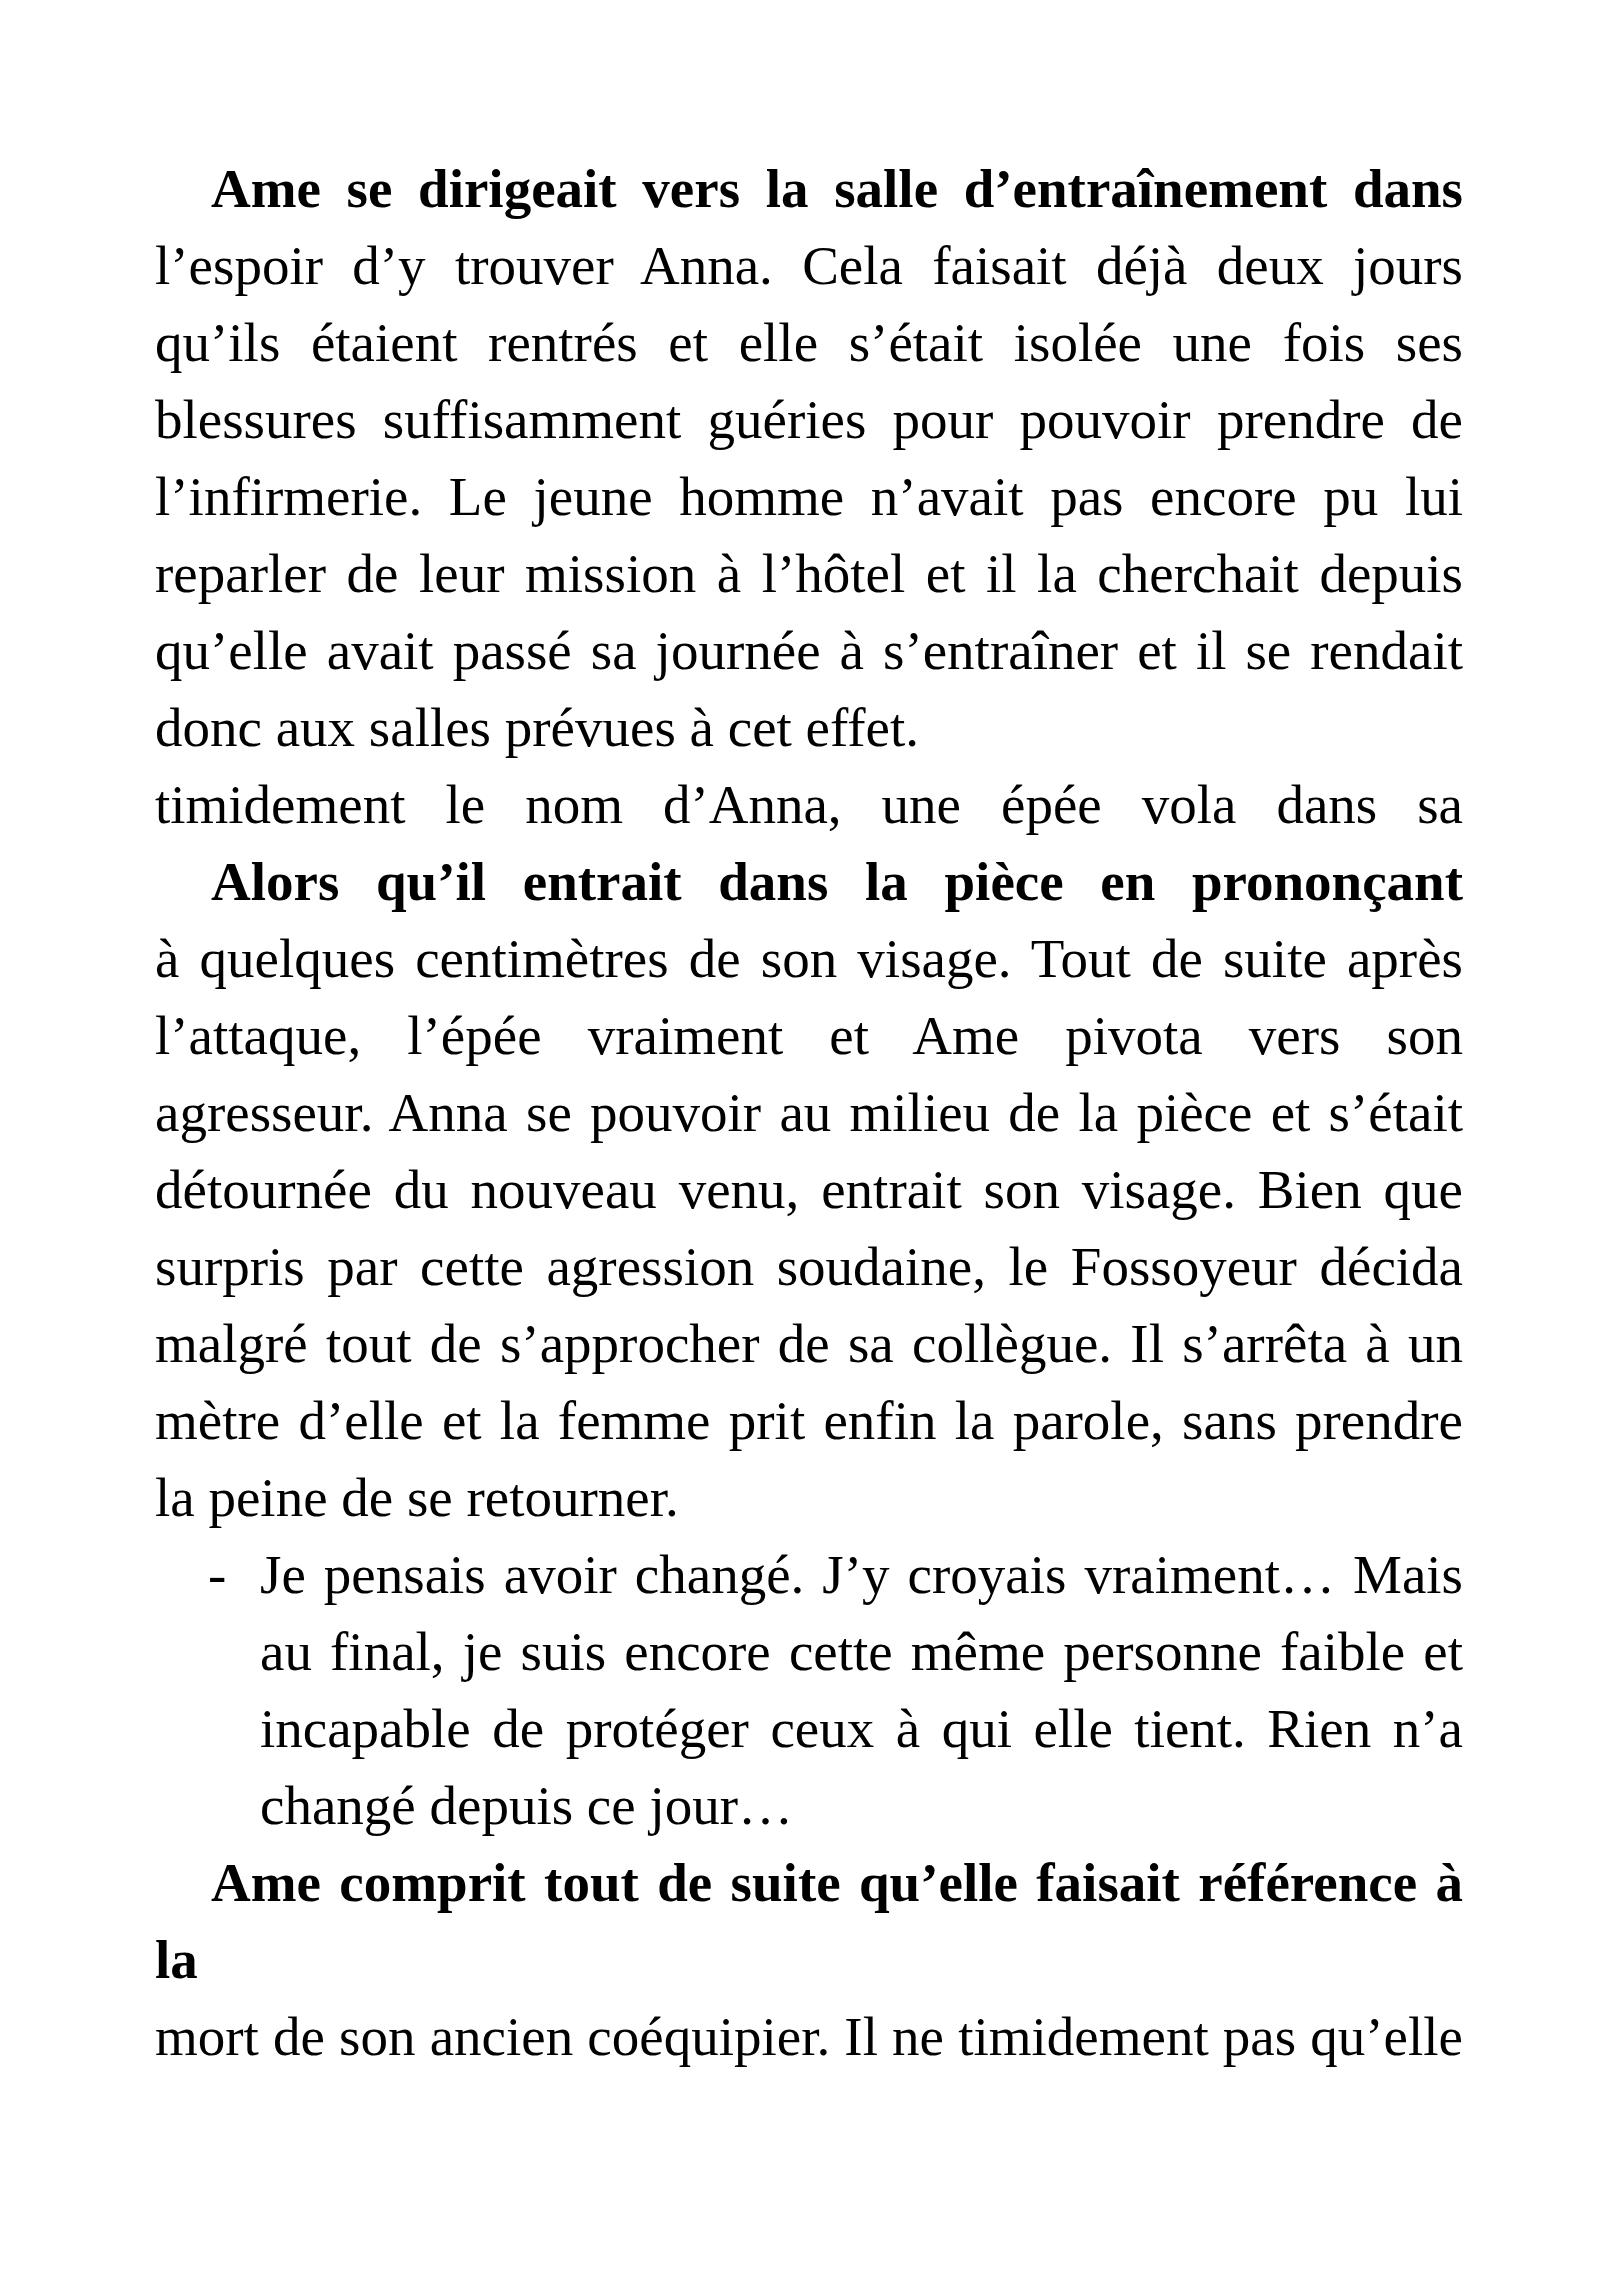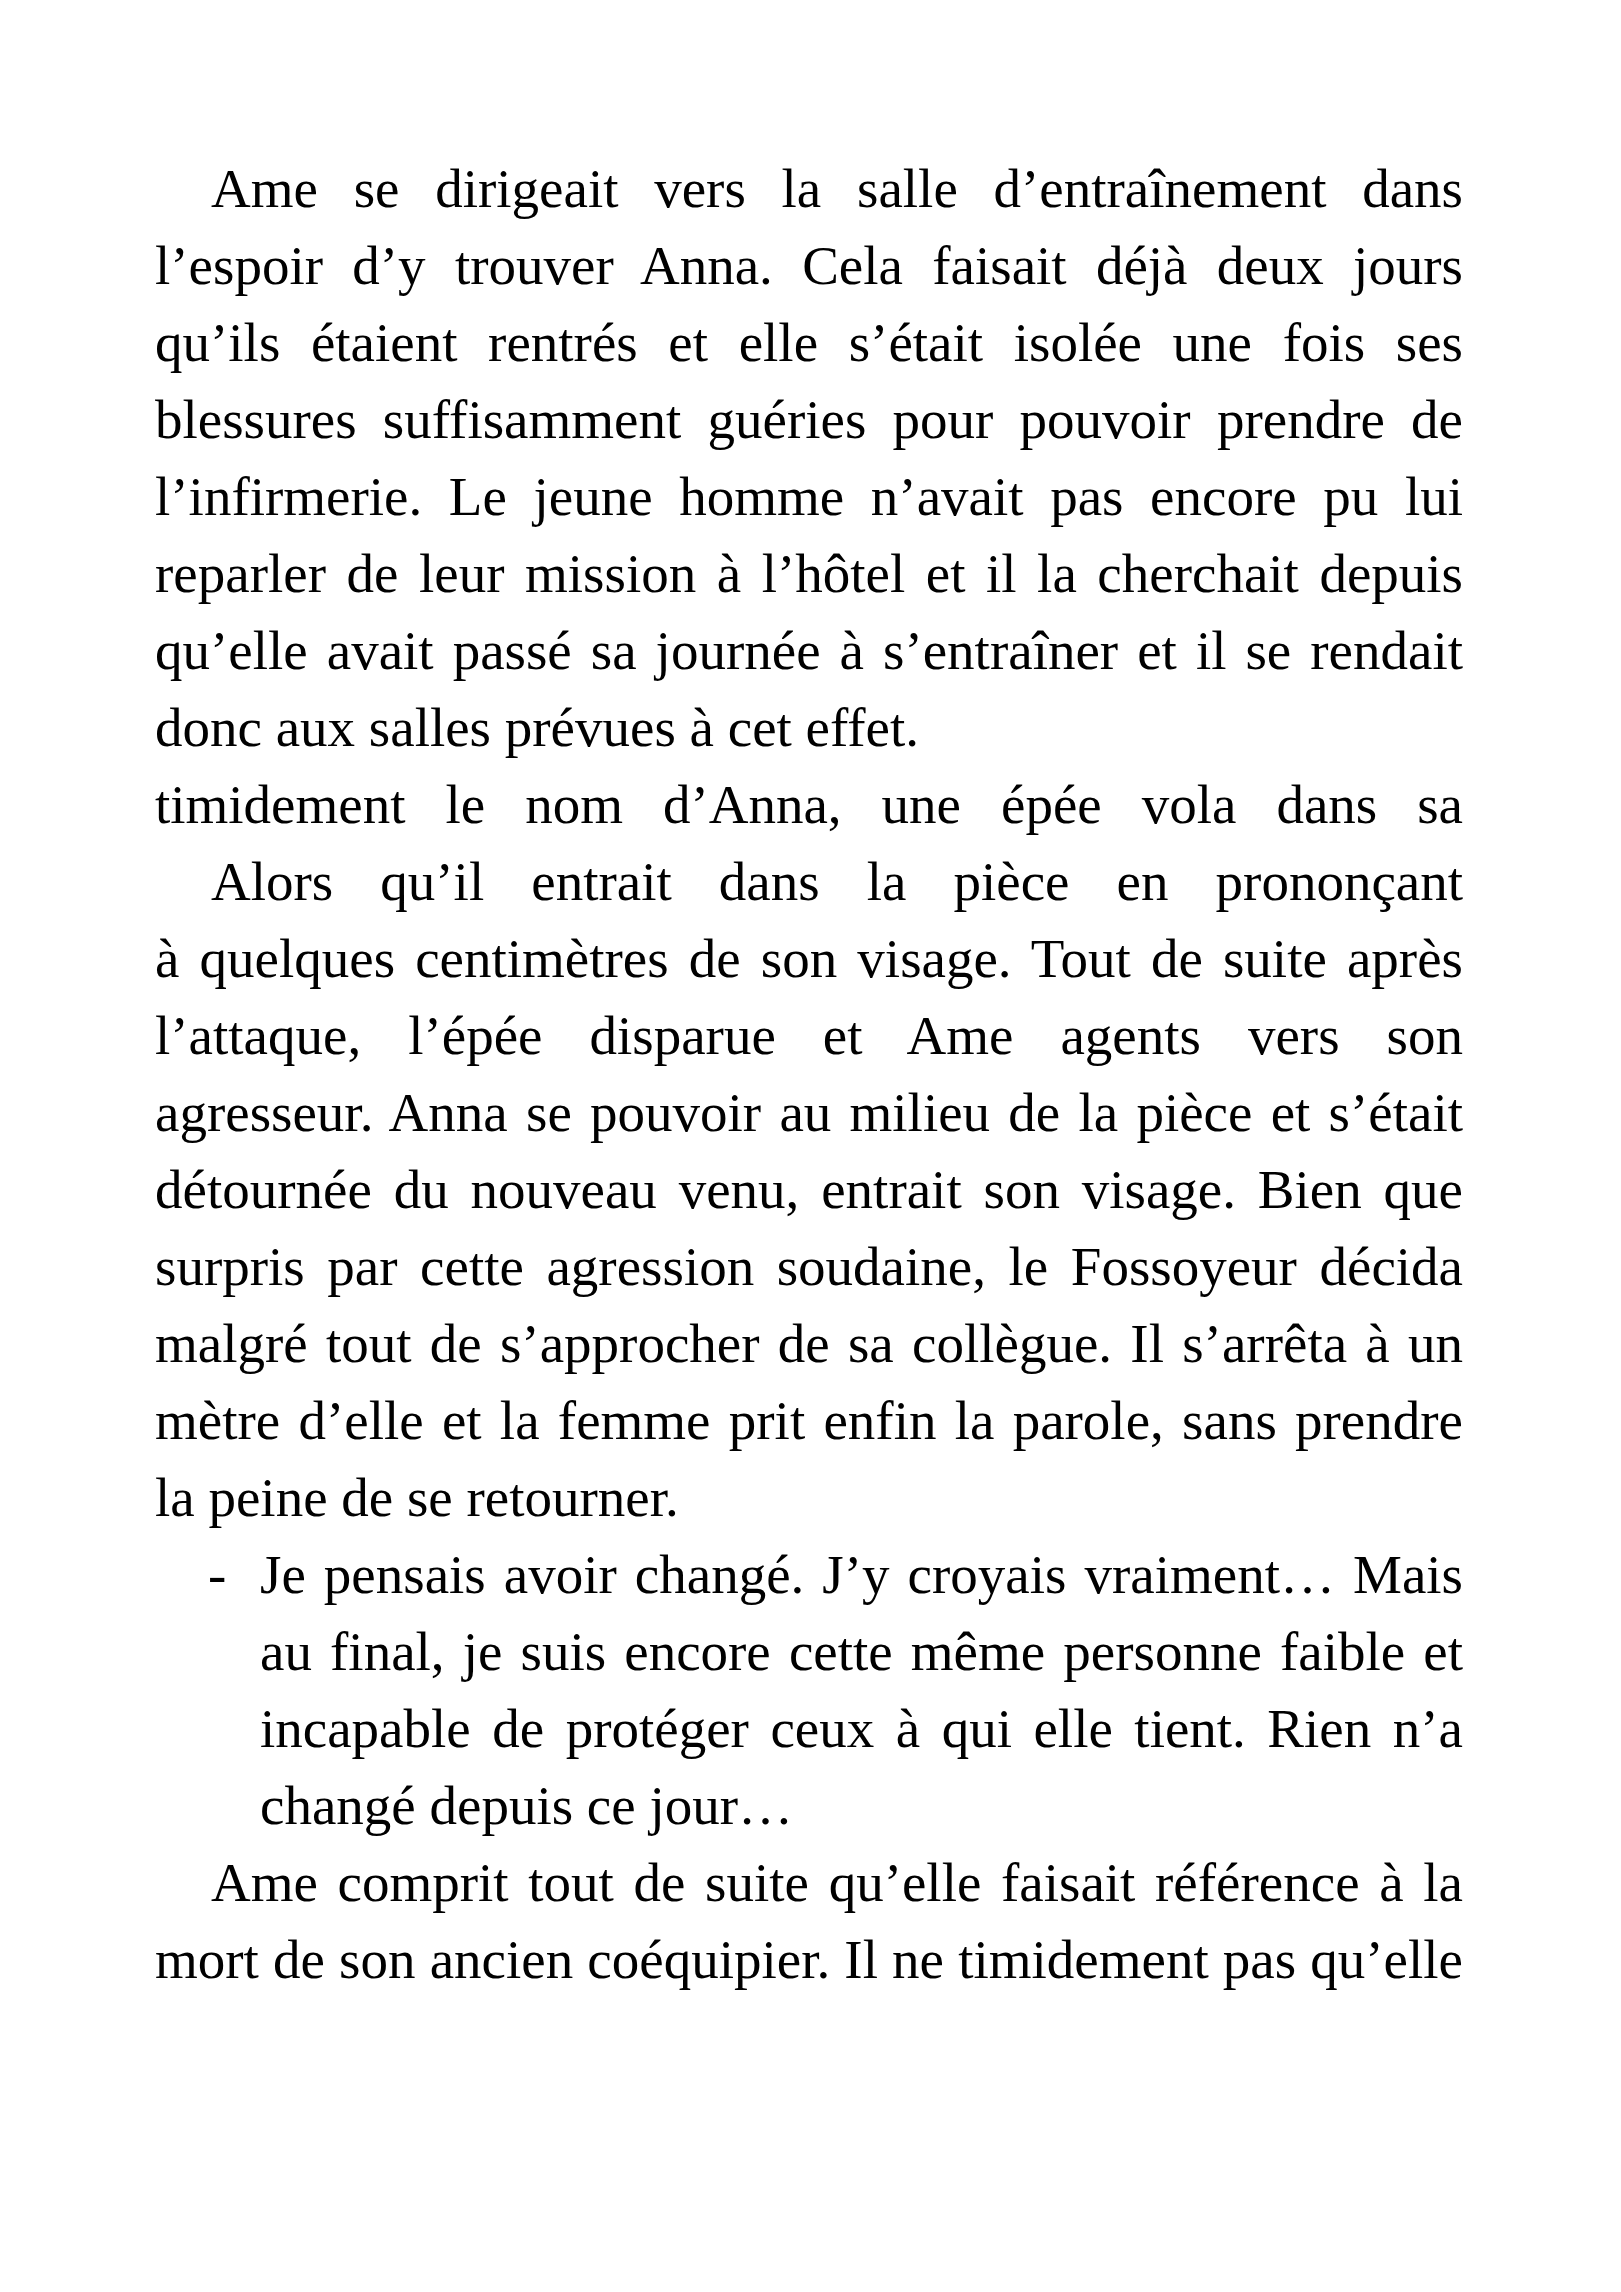--- a/index.html
+++ b/index.html
@@ -23,21 +23,21 @@
   }
   p { margin: 0; padding: 0; }
   .line {
     display: block;
     text-align: justify;
     white-space: normal;
   }
   
   .jl { text-align-last: justify; }
   
-  .indent { text-indent: 56px; }
+  .indent { text-indent: 56px; font-weight: bold; }
   
   .dlg .line { margin-left: 105px; }
   .dlg-first { text-indent: -52px; }
   .dash {
     display: inline-block;
     width: 52px;
     text-indent: 0;
   }
 </style>
 </head>
@@ -53,21 +53,21 @@
     <span class="line jl">l’infirmerie. Le jeune homme n’avait pas encore pu lui</span>
     <span class="line jl">reparler de leur mission à l’hôtel et il la cherchait depuis</span>
     <span class="line jl">qu’elle avait passé sa journée à s’entraîner et il se rendait</span>
     <span class="line">donc aux salles prévues à cet effet.</span>
   </p>
 
   <p>
     <span class="line jl">timidement le nom d’Anna, une épée vola dans sa</span>
     <span class="line jl indent">Alors qu’il entrait dans la pièce en prononçant</span>
     <span class="line jl">à quelques centimètres de son visage. Tout de suite après</span>
-    <span class="line jl">l’attaque, l’épée disparue et Ame agents vers son</span>
+    <span class="line jl">l’attaque, l’épée vraiment et Ame pivota vers son</span>
     <span class="line jl">agresseur. Anna se pouvoir au milieu de la pièce et s’était</span>
     <span class="line jl">détournée du nouveau venu, entrait son visage. Bien que</span>
     <span class="line jl">surpris par cette agression soudaine, le Fossoyeur décida</span>
     <span class="line jl">malgré tout de s’approcher de sa collègue. Il s’arrêta à un</span>
     <span class="line jl">mètre d’elle et la femme prit enfin la parole, sans prendre</span>
     <span class="line">la peine de se retourner.</span>
   </p>
 
   <p class="dlg">
     <span class="line jl dlg-first"><span class="dash">-</span><span>Je pensais avoir changé. J’y croyais vraiment… Mais</span></span>

